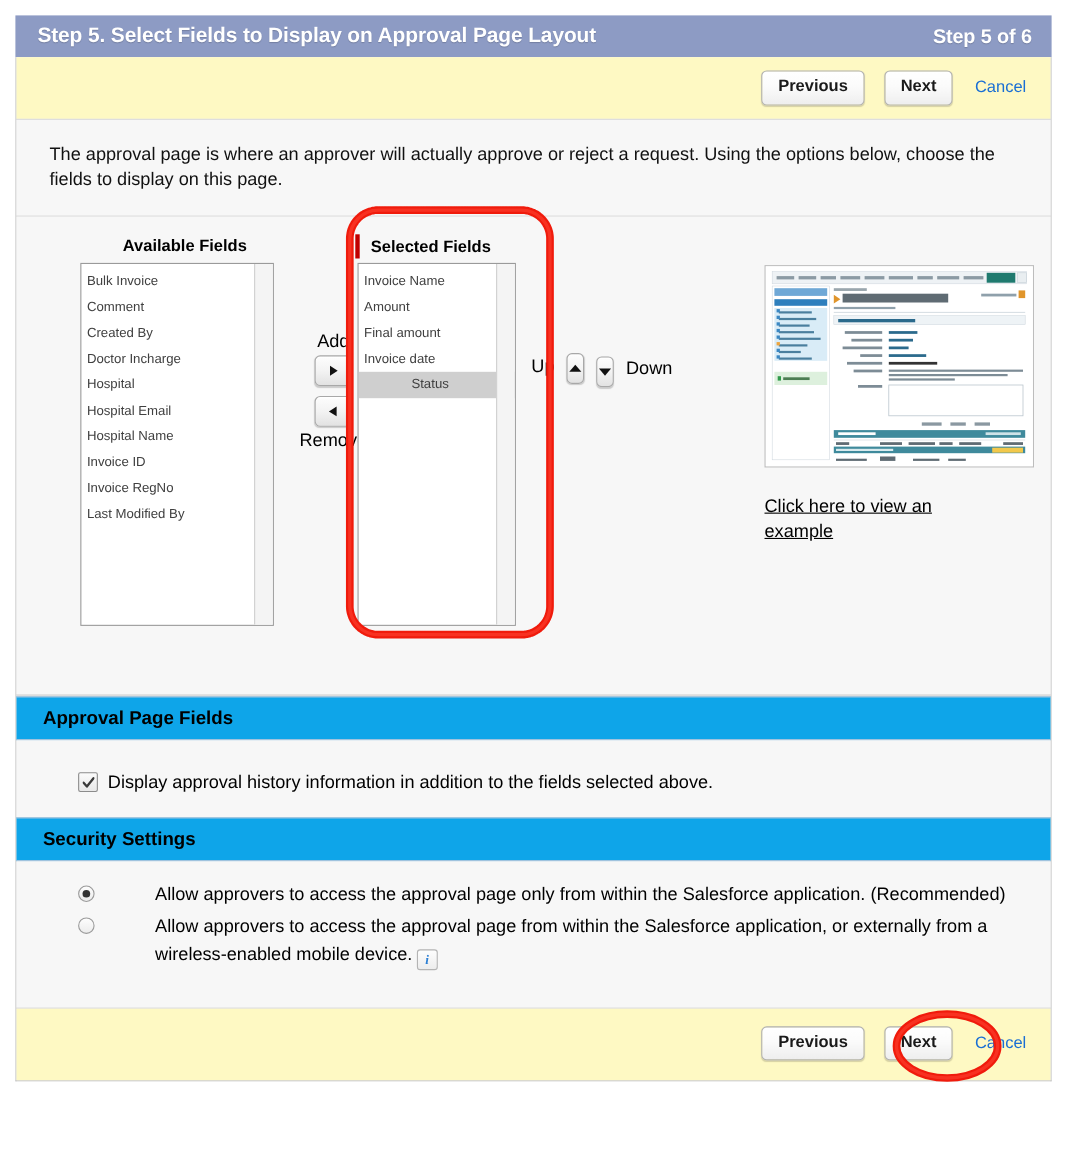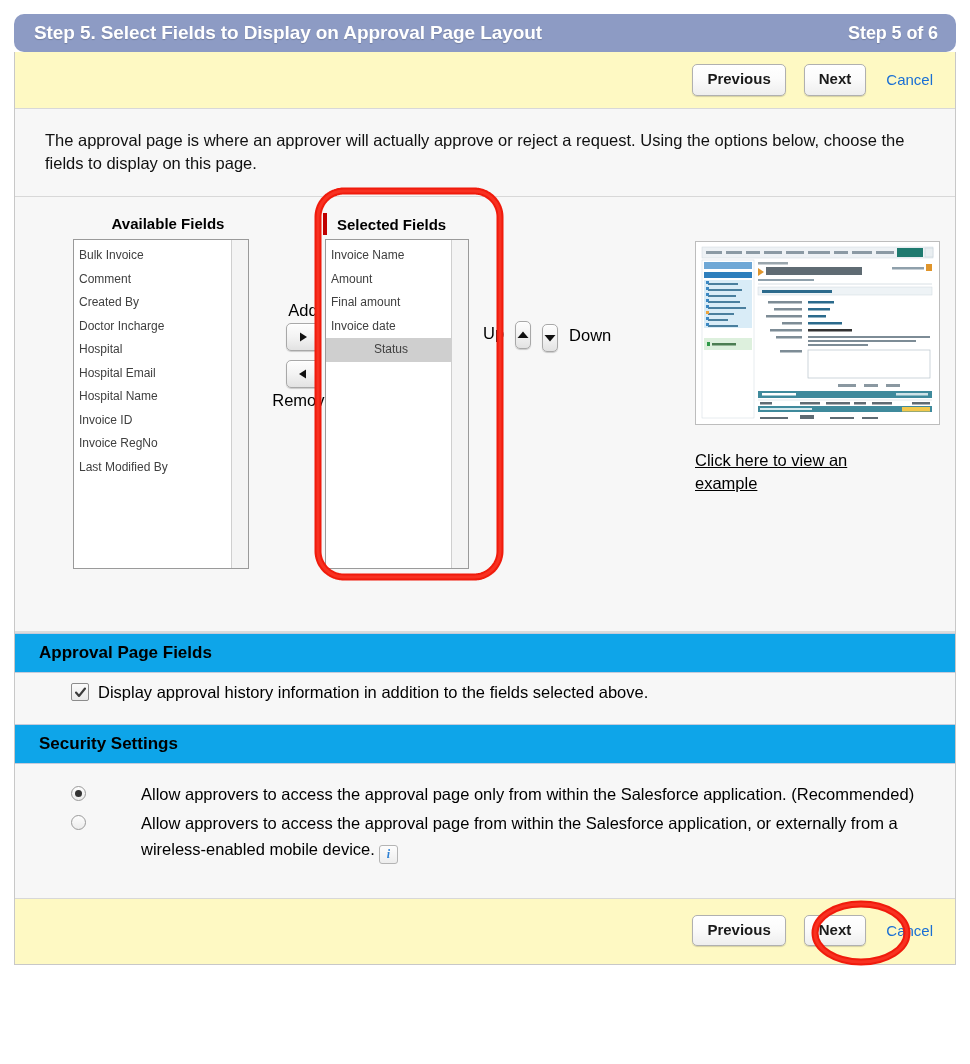--- a/index.html
+++ b/index.html
@@ -40,21 +40,20 @@
     height: 38px;
     display: flex;
     align-items: center;
     justify-content: space-between;
     padding: 0 18px 0 20px;
     font-size: 19px;
     font-weight: bold;
     letter-spacing: -0.1px;
     box-sizing: border-box;
     text-shadow: 0 1px 1px rgba(0,0,0,0.18);
-    border-radius: 10px;
   }
   .titlebar .step-count {
     font-size: 18px;
     font-weight: bold;
     white-space: nowrap;
   }
 
   
   .buttonrow {
     display: flex;
@@ -212,21 +211,21 @@
     background: #0ea5e9;
     border-top: 1px solid #c5cbdb;
     border-bottom: 1px solid #c5cbdb;
     font-size: 17px;
     font-weight: bold;
     padding: 9px 0 9px 24px;
     color: #000;
   }
   .section-body {
     background: #f7f7f7;
-    padding: 7px 0 18px 56px;
+    padding: 26px 0 18px 56px;
     font-size: 16.5px;
     line-height: 1.55;
   }
 
   .checkrow { display: flex; align-items: flex-start; gap: 9px; }
   .cbox {
     width: 16px; height: 16px;
     border: 1px solid #8c8c8c;
     background: linear-gradient(to bottom,#fbfbfb,#e8e8e8);
     border-radius: 2px;

